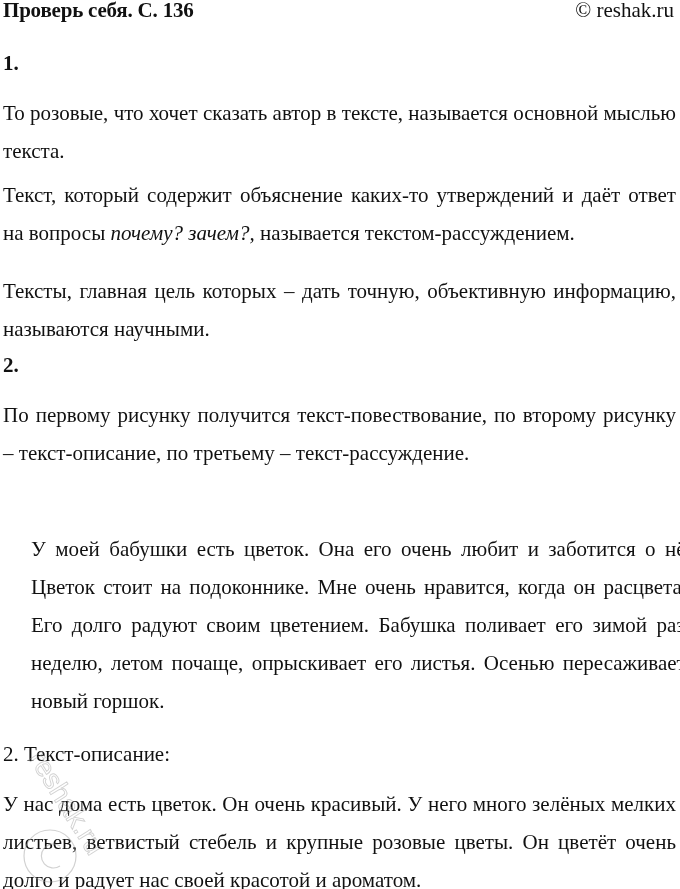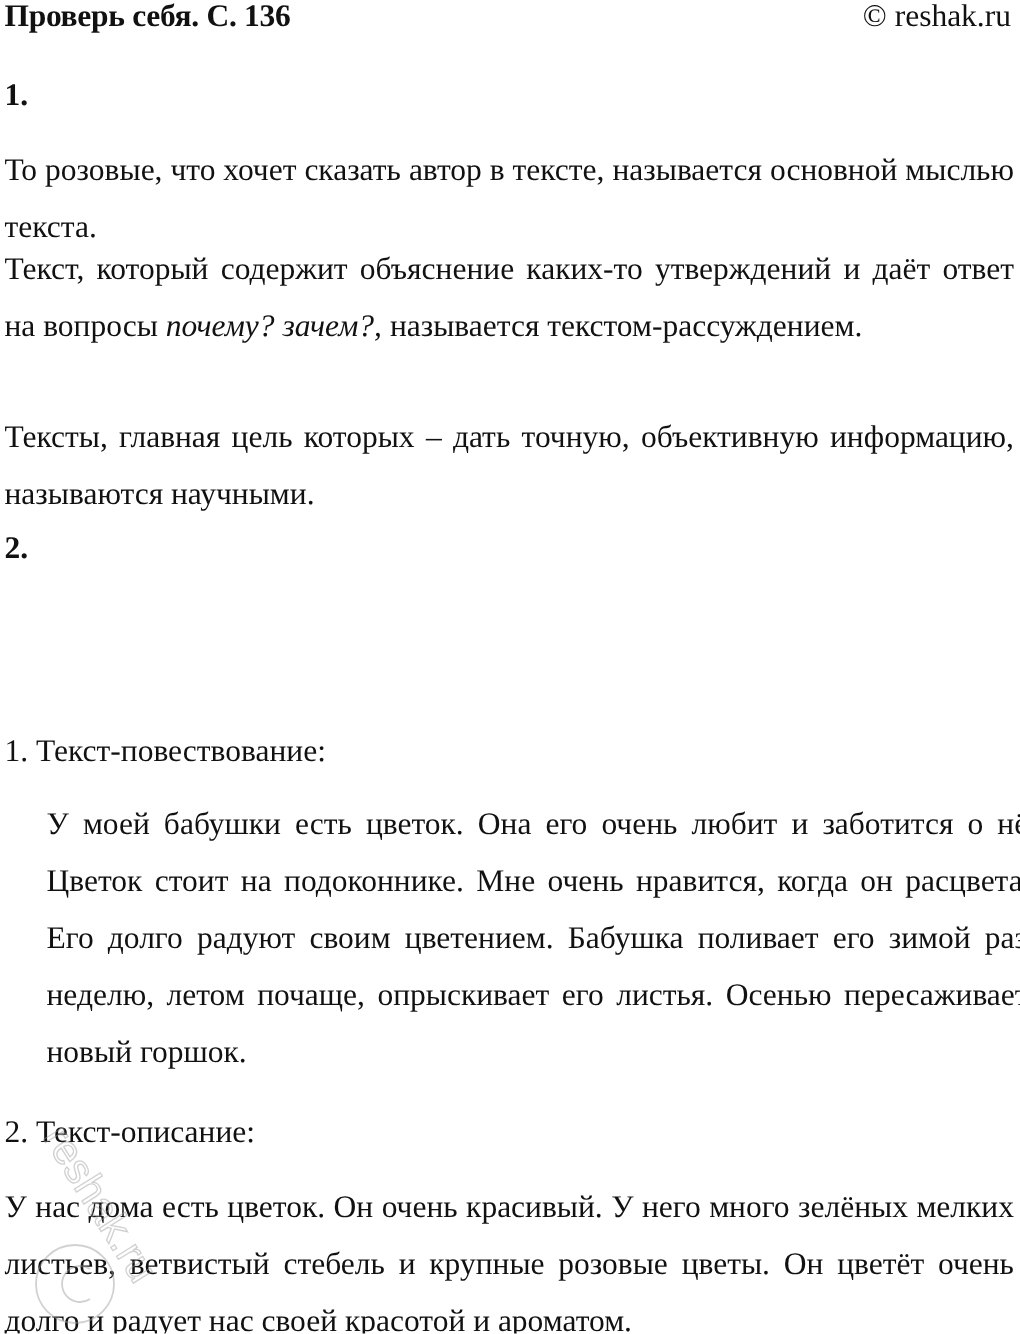--- a/index.html
+++ b/index.html
@@ -66,28 +66,28 @@
 
 <div class="page">
 
   <div class="header-title">Проверь себя. С. 136</div>
   <div class="header-copy">© reshak.ru</div>
 
   <div class="block num" style="top:44px;">1.</div>
 
   <div class="block" style="top:94px;">То розовые, что хочет сказать автор в тексте, называется основной мыслью текста.</div>
 
-  <div class="block" style="top:160px;"><span>Текст, который содержит объяснение каких-то утверждений и даёт ответ на вопросы </span><i>почему? зачем?,</i><span> называется текстом-рассуждением.</span></div>
+  <div class="block" style="top:176px;"><span>Текст, который содержит объяснение каких-то утверждений и даёт ответ на вопросы </span><i>почему? зачем?,</i><span> называется текстом-рассуждением.</span></div>
 
   <div class="block" style="top:272px;">Тексты, главная цель которых – дать точную, объективную информацию, называются научными.</div>
 
   <div class="block num" style="top:346px;">2.</div>
 
+  <div class="block" style="top:396px;">По первому рисунку получится текст-повествование, по второму рисунку – текст-описание, по третьему – текст-рассуждение.</div>
 
-  <div class="block plain" style="top:481px;">1. Текст-повествование:</div>
 
   <div class="block" style="top:530px;margin-left:28px;">У моей бабушки есть цветок. Она его очень любит и заботится о нём. Цветок стоит на подоконнике. Мне очень нравится, когда он расцветает. Его долго радуют своим цветением. Бабушка поливает его зимой раз в неделю, летом почаще, опрыскивает его листья. Осенью пересаживает в новый горшок.</div>
 
   <div class="block plain" style="top:735px;">2. Текст-описание:</div>
 
   <div class="block" style="top:785px;">У нас дома есть цветок. Он очень красивый. У него много зелёных мелких листьев, ветвистый стебель и крупные розовые цветы. Он цветёт очень долго и радует нас своей красотой и ароматом.</div>
 
   <svg class="watermark" viewBox="0 0 110 140">
     <g fill="none" stroke="#9a9a9a" stroke-width="1.2">
       <circle cx="32" cy="108" r="26"></circle>

